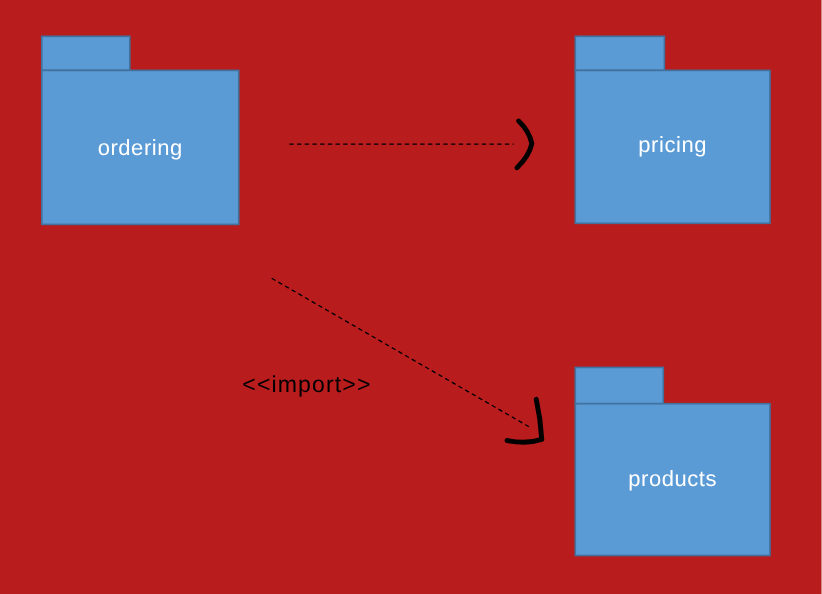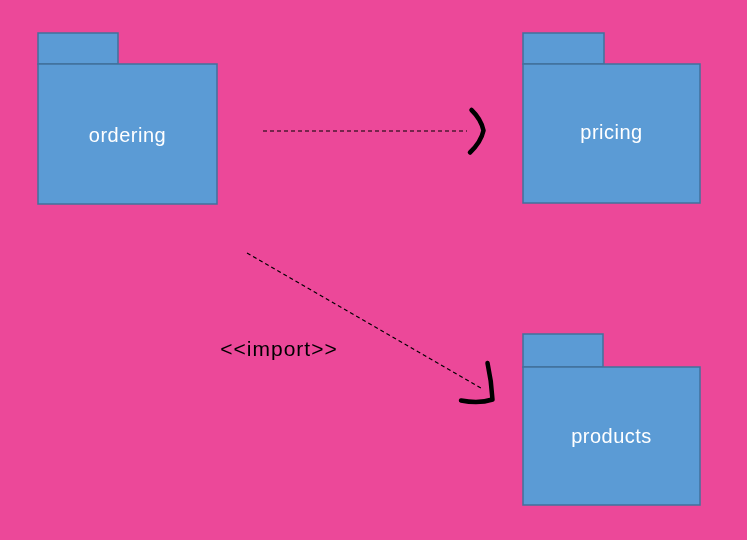--- a/index.html
+++ b/index.html
@@ -7,21 +7,21 @@
     padding: 0;
     background: #ffffff;
     width: 747px;
     height: 540px;
     overflow: hidden;
   }
   .canvas {
     position: relative;
     width: 747px;
     height: 540px;
-    background: #ec4899;
+    background: #b91c1c;
   }
   svg { display: block; }
   .pkg-rect {
     stroke: #41719C;
     stroke-width: 1.5;
   }
   .pkg-label {
     fill: #ffffff;
     font-family: "Liberation Sans", sans-serif;
     font-size: 20px;

